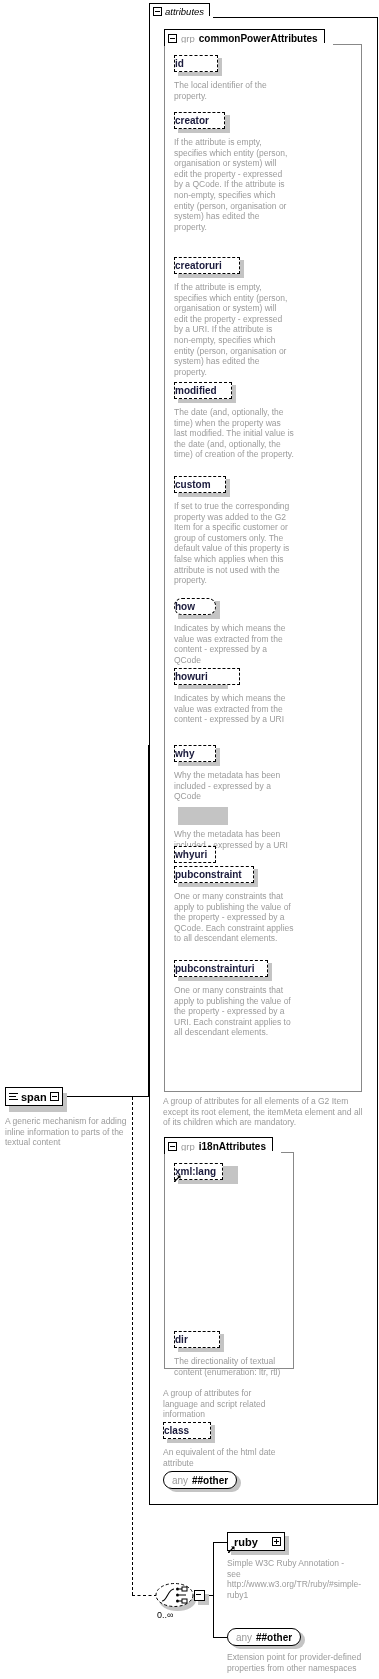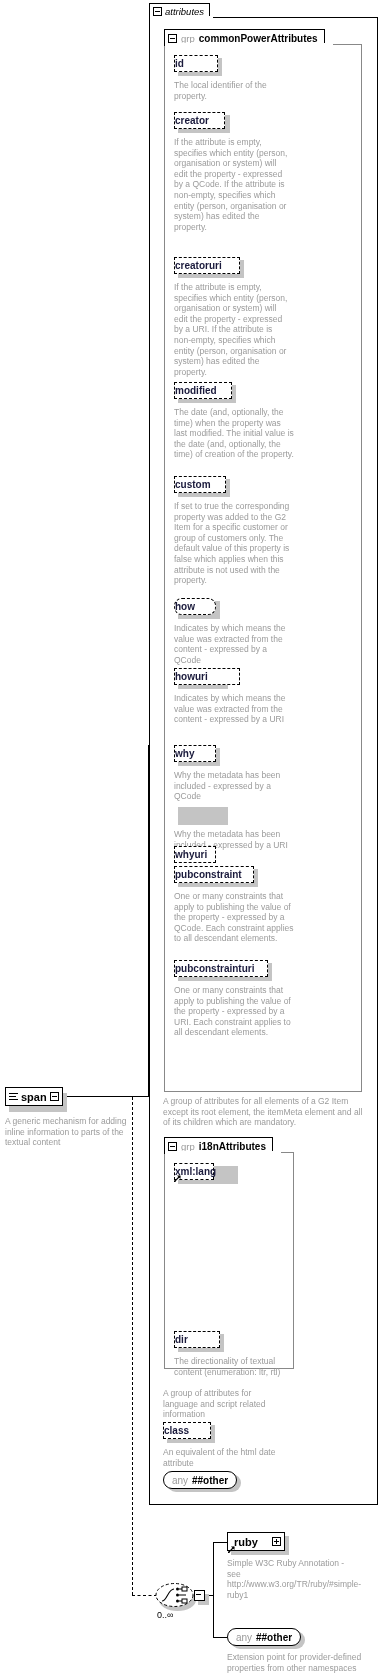--- a/index.html
+++ b/index.html
@@ -360,21 +360,21 @@
 
   <div class="grpbox" style="left:164px; top:1152px; width:130px; height:217px;"></div>
   <div class="grptab" style="left:164px; top:1137px;">
     <div class="exp"></div>
     <span class="kw">grp</span>
     <span class="gname">i18nAttributes</span>
   </div>
   <div class="grpmask" style="left:165px; top:1151px; width:116px;"></div>
 
   <div class="shadow" style="left:178px; top:1166px; width:60px; height:18px;"></div>
-  <div class="attr" style="left:174px; top:1163px; width:40px;">
+  <div class="attr" style="left:174px; top:1163px; width:49px;">
     <span class="nm">xml:lang</span>
     <svg class="refarrow" viewBox="0 0 7 7">
       <path d="M0 7 L6 1" stroke="#000" stroke-width="1.2" fill="none"></path>
       <path d="M6.5 0.5 L6.5 4 L3 0.5 Z" fill="#000"></path>
       <rect x="0" y="5.5" width="1.5" height="1.5" fill="#000"></rect>
     </svg>
   </div>
 
   <div class="shadow" style="left:178px; top:1334px; width:46px; height:18px;"></div>
   <div class="attr" style="left:174px; top:1331px; width:46px;">

